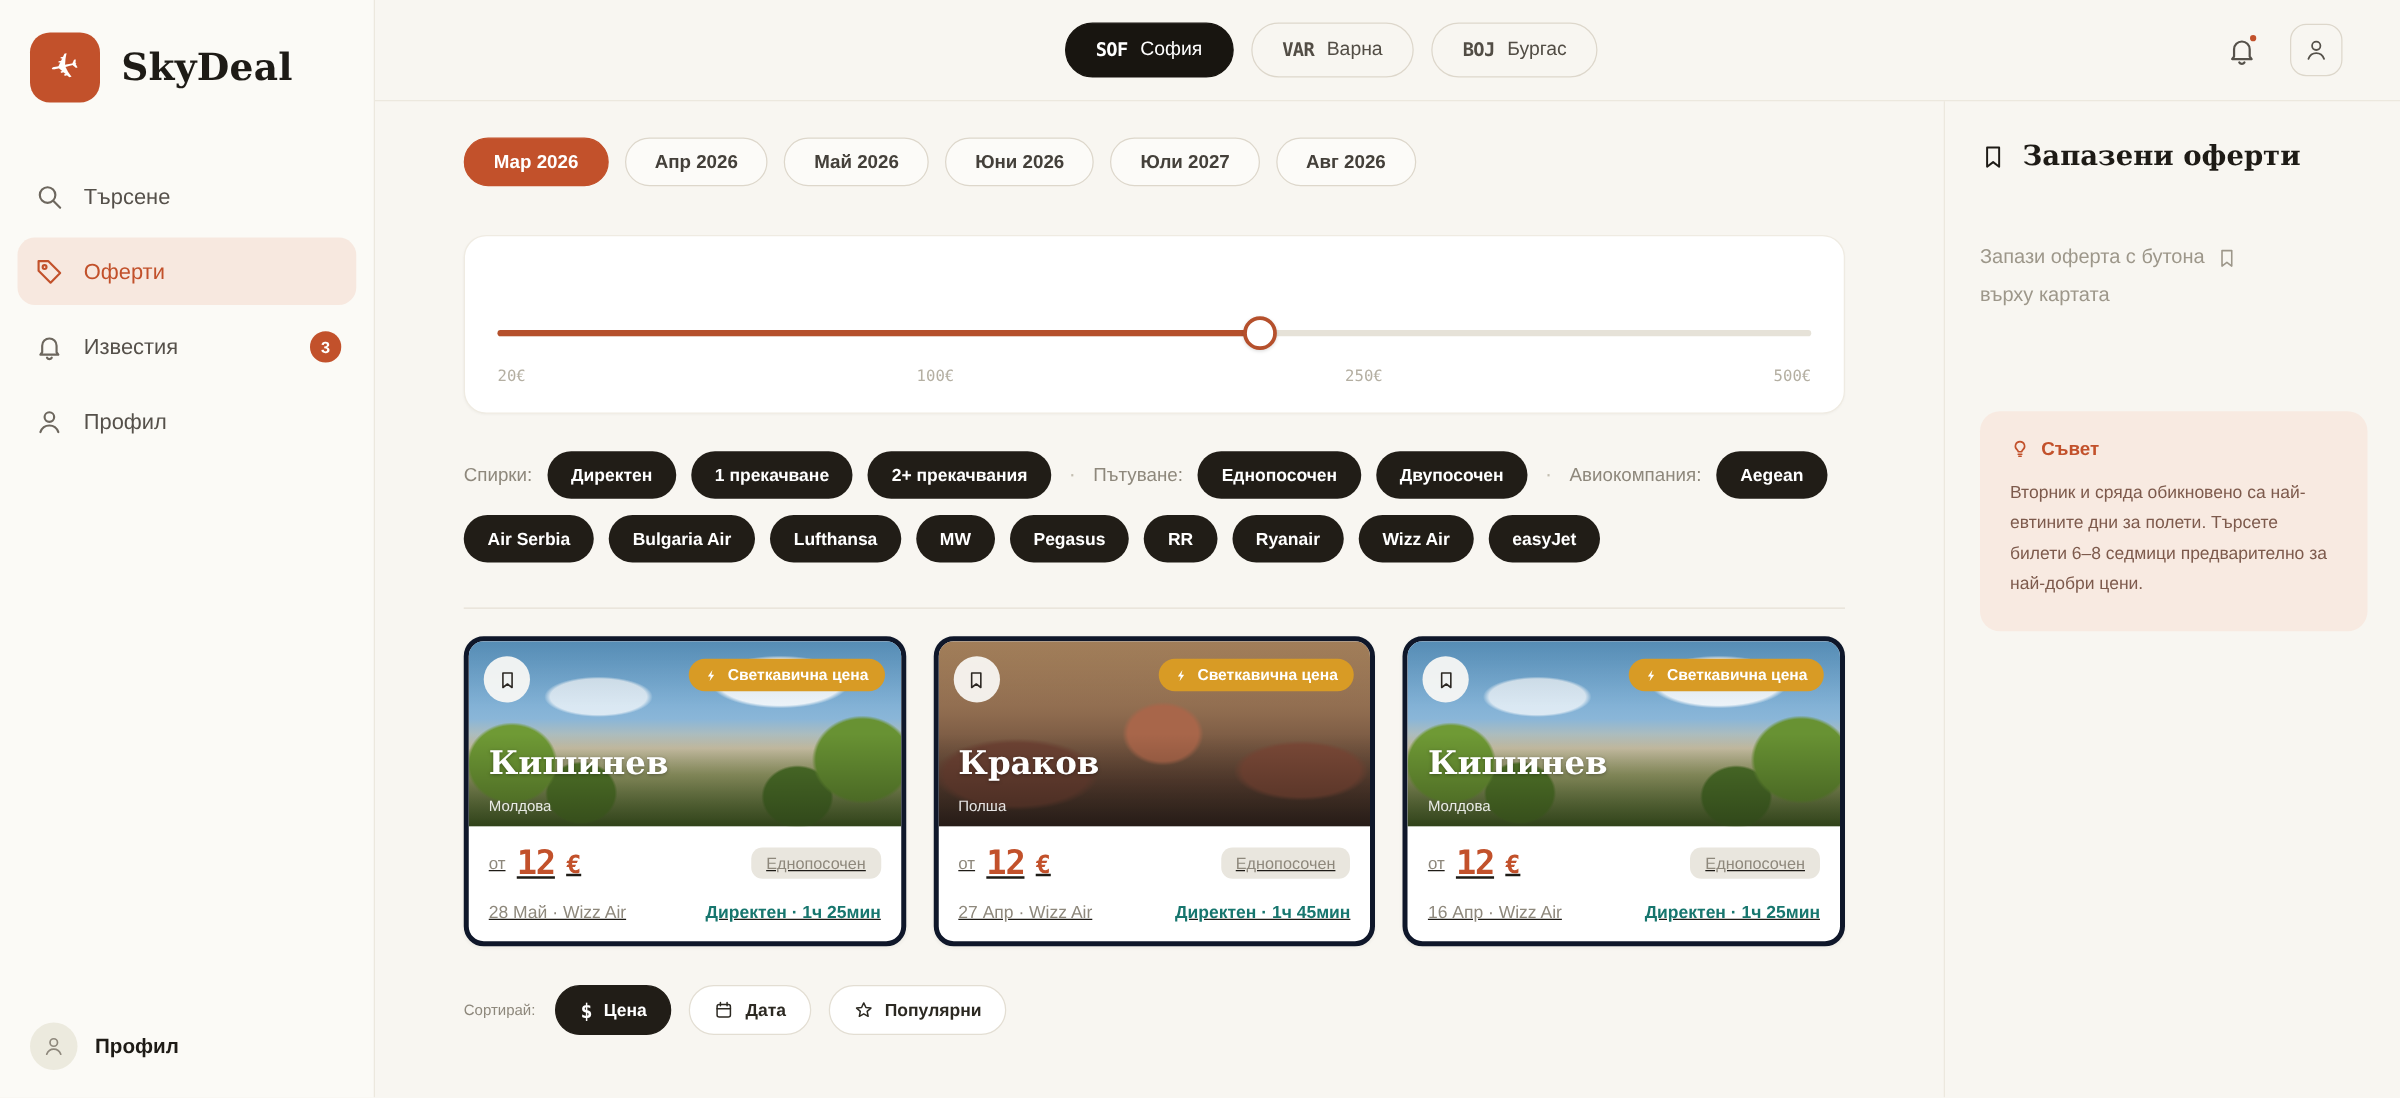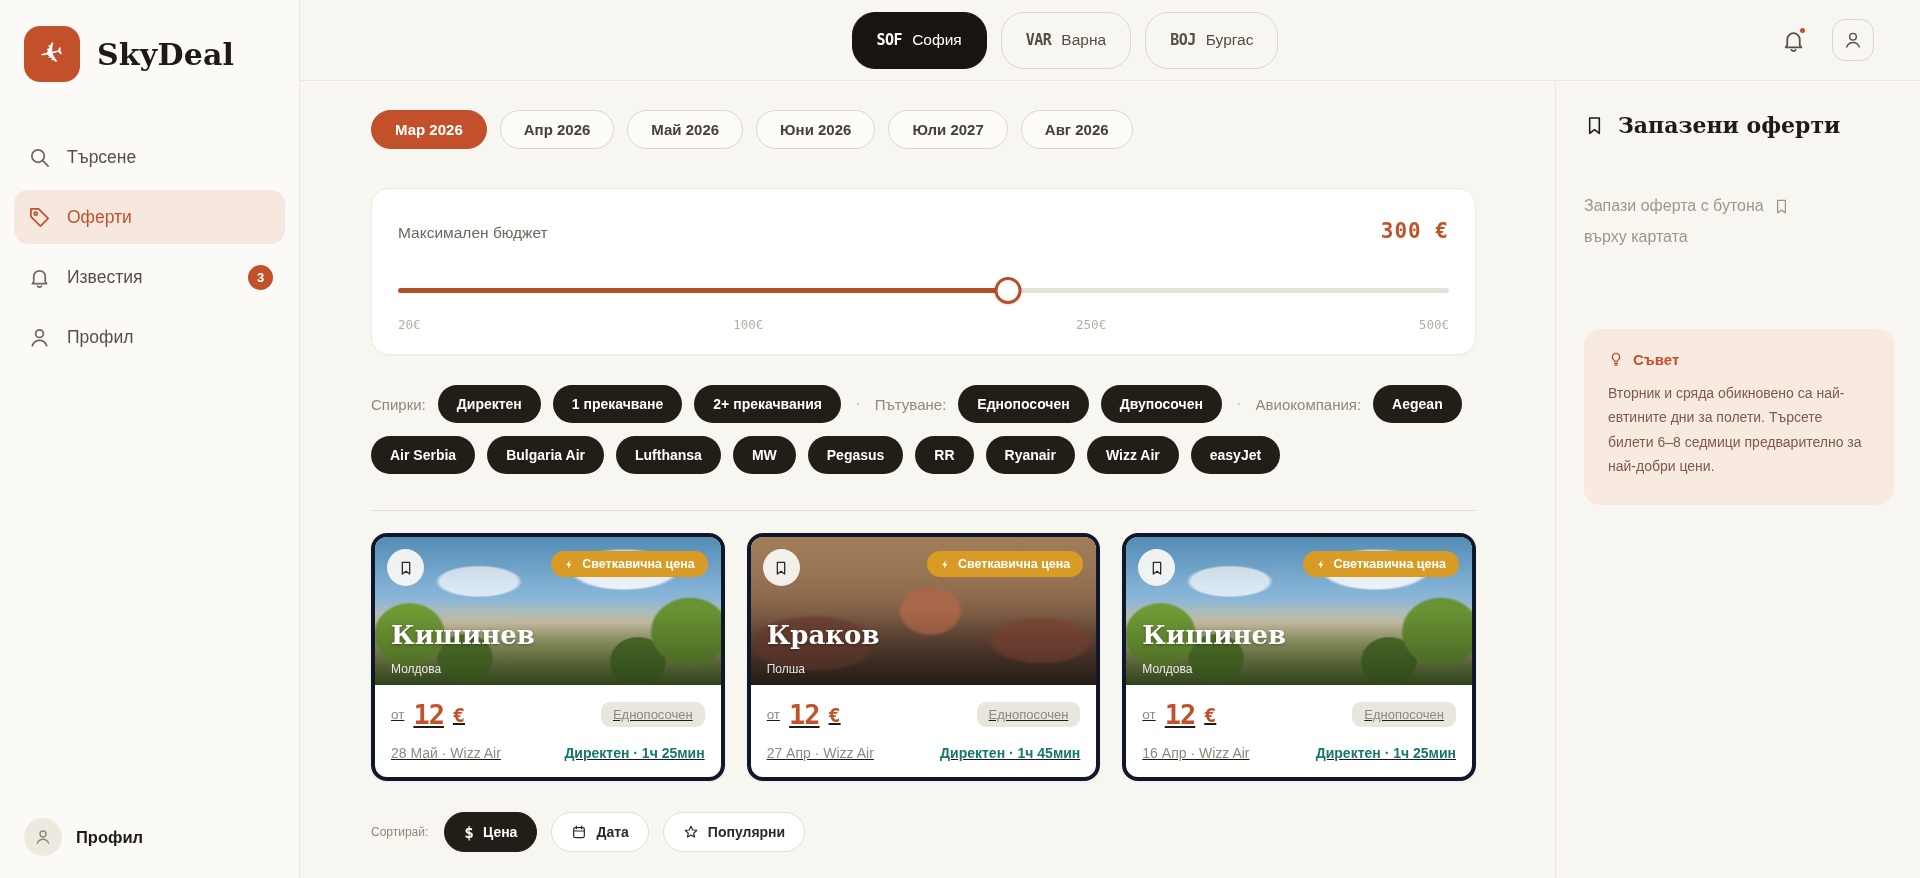--- a/index.html
+++ b/index.html
@@ -28,21 +28,21 @@
   .nav-badge{margin-left:auto;min-width:25px;height:25px;border-radius:50%;background:var(--accent);color:#fff;font-size:13px;font-weight:700;display:flex;align-items:center;justify-content:center;}
   .sidebar-footer{position:absolute;left:24px;bottom:22px;display:flex;align-items:center;gap:14px;}
   .avatar{width:38px;height:38px;border-radius:50%;background:#eceade;display:flex;align-items:center;justify-content:center;}
   .avatar svg{width:18px;height:18px;stroke:#8e887c;}
   .sidebar-footer .lbl{font-size:16.5px;font-weight:700;}
 
   
   .content-wrap{flex:1;display:flex;flex-direction:column;min-width:0;}
   .topbar{height:81px;flex:0 0 81px;border-bottom:1px solid #ece8de;display:flex;align-items:center;position:relative;}
   .city-tabs{display:flex;gap:14px;margin:0 auto;transform:translateX(-45px);}
-  .city-tab{display:flex;align-items:center;gap:10px;height:57px;padding:0 24px;border-radius:23px;border:1px solid #ddd7cb;color:#524d45;font-size:15.5px;text-align:right;}
+  .city-tab{display:flex;align-items:center;gap:10px;height:44px;padding:0 24px;border-radius:23px;border:1px solid #ddd7cb;color:#524d45;font-size:15.5px;text-align:right;}
   .city-tab .code{font-family:"DejaVu Sans Mono","Liberation Mono",monospace;font-weight:700;font-size:15px;letter-spacing:-.5px;}
   .city-tab.active{background:#181510;border-color:#181510;color:#fff;}
   .topbar-actions{position:absolute;right:46px;display:flex;align-items:center;gap:26px;}
   .bell-btn{position:relative;display:flex;}
   .bell-btn svg{width:25px;height:25px;stroke:#55514a;}
   .bell-dot{position:absolute;top:-2px;right:-1px;width:9px;height:9px;border-radius:50%;background:var(--accent);border:2px solid var(--page);}
   .profile-btn{width:42px;height:42px;border:1px solid #ddd7cb;border-radius:13px;display:flex;align-items:center;justify-content:center;}
   .profile-btn svg{width:20px;height:20px;stroke:#55514a;}
 
   .body-row{flex:1;display:flex;min-height:0;}
@@ -239,24 +239,20 @@
 
         <button class="month-chip active">Мар 2026</button>
             <button class="month-chip">Апр 2026</button>
             <button class="month-chip">Май 2026</button>
             <button class="month-chip">Юни 2026</button>
             <button class="month-chip">Юли 2027</button>
             <button class="month-chip">Авг 2026</button>
           </div>
 
         <section class="budget-card">
-          <div class="budget-top">
-            <span class="budget-label">Максимален бюджет</span>
-            <span class="budget-value">300 €</span>
-          </div>
           <div class="slider">
             <div class="slider-track"></div>
             <div class="slider-fill" style="width: 58%;"></div>
             <div class="slider-thumb" style="left: 58%;"></div>
           </div>
           <div class="slider-ticks">
 
           <span class="tick">20€</span>
               <span class="tick">100€</span>
               <span class="tick">250€</span>

